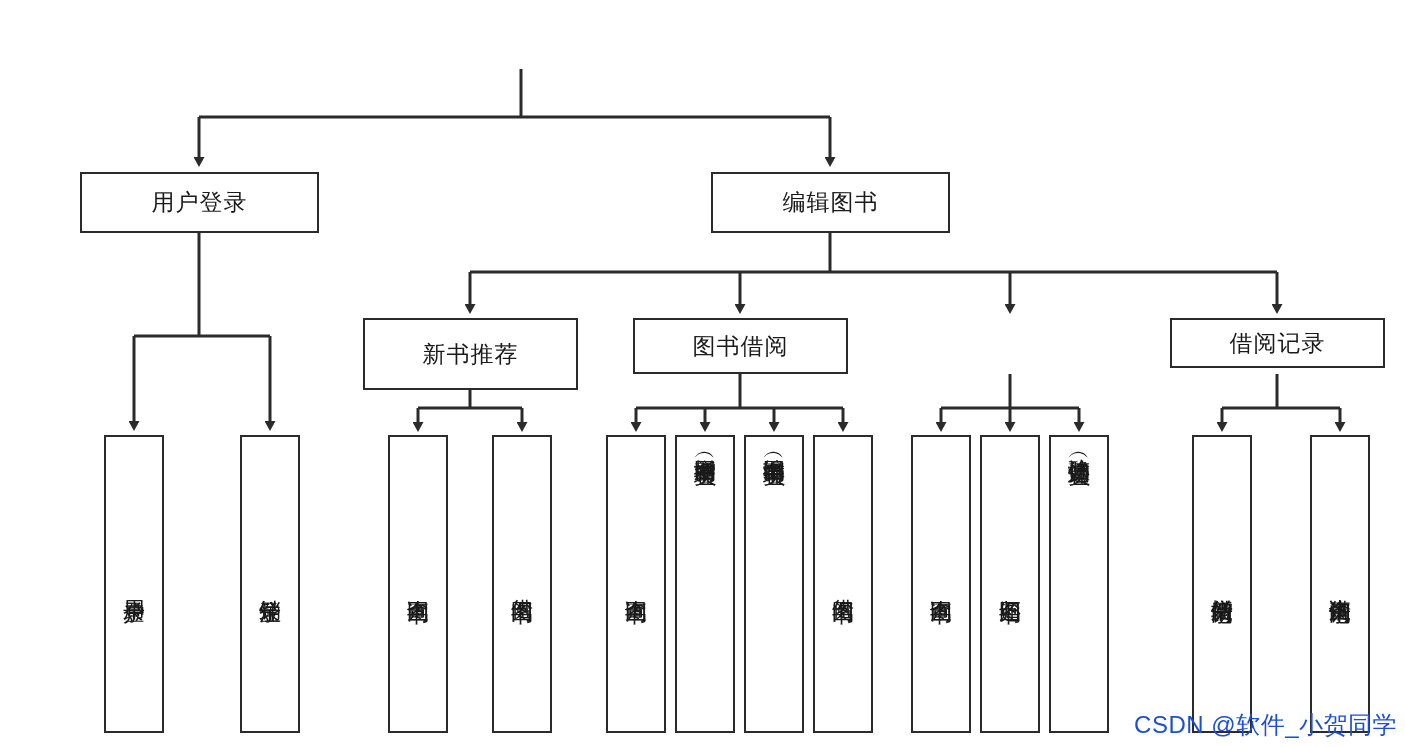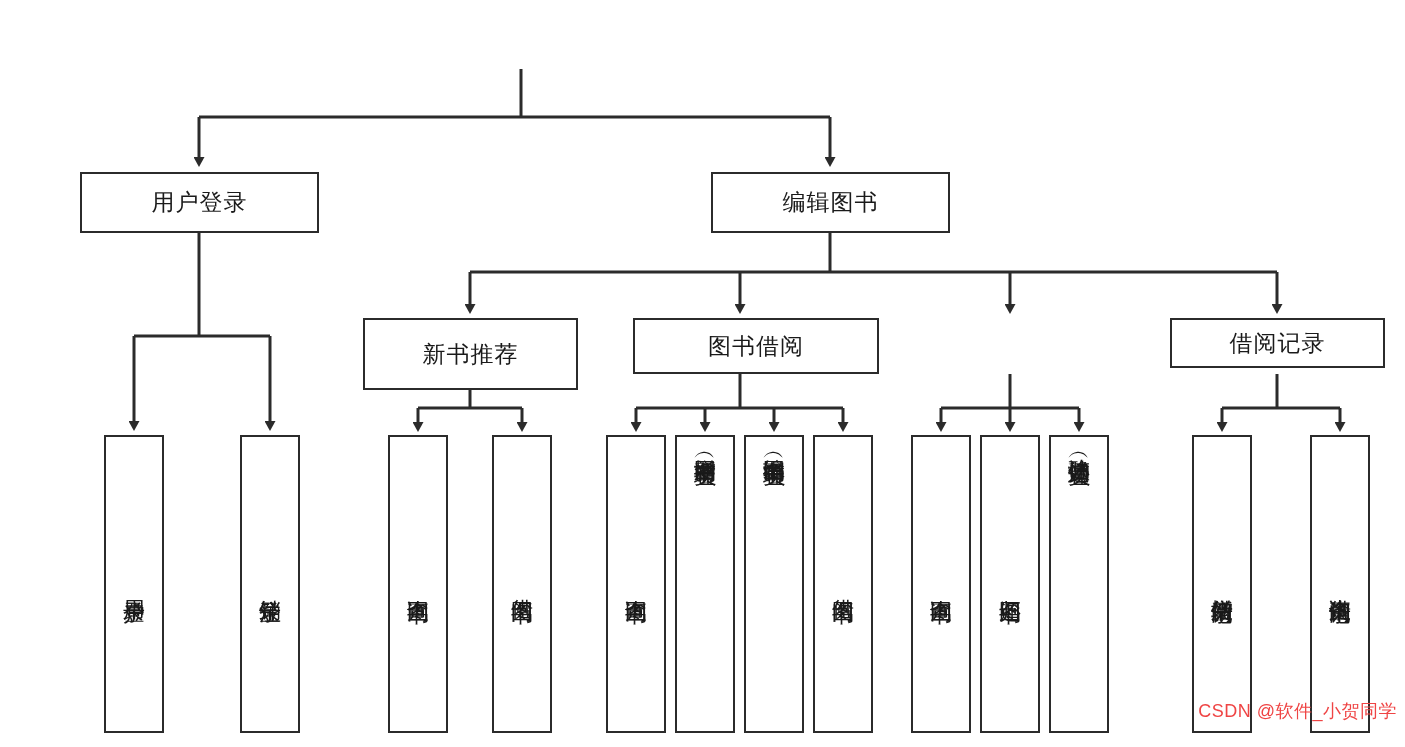--- a/index.html
+++ b/index.html
@@ -61,23 +61,23 @@
   }
   .leaf.top-text {
     align-items: flex-start;
   }
   .leaf.top-text .vtext {
     margin-top: 4px;
   }
   #watermark {
     position: absolute;
     right: 8px;
-    bottom: 24px;
-    font-size: 18px;
-    color: #ef4444;
+    bottom: 6px;
+    font-size: 24px;
+    color: #1d4ed8;
     white-space: nowrap;
     letter-spacing: 0.5px;
   }
 </style>
 </head>
 <body>
 
 <div id="diagram">
 
   <svg id="edges" viewBox="0 0 1405 747" xmlns="http://www.w3.org/2000/svg">
@@ -135,21 +135,21 @@
   <div class="node level1" style="left:80px; top:172px; width:239px; height:61px;">
     <span>用户登录</span>
   </div>
   <div class="node level1" style="left:711px; top:172px; width:239px; height:61px;">
     <span>编辑图书</span>
   </div>
 
   <div class="node level2" style="left:363px; top:318px; width:215px; height:72px;">
     <span>新书推荐</span>
   </div>
-  <div class="node level2" style="left:633px; top:318px; width:246px; height:56px;">
+  <div class="node level2" style="left:633px; top:318px; width:215px; height:56px;">
     <span>图书借阅</span>
   </div>
   <div class="node level2" style="left:1170px; top:318px; width:215px; height:50px;">
     <span>借阅记录</span>
   </div>
 
   <div class="node leaf center-text" style="left:104px; top:435px; width:60px; height:298px;">
     <span class="vtext">用户登录</span>
   </div>
   <div class="node leaf center-text" style="left:240px; top:435px; width:60px; height:298px;">

